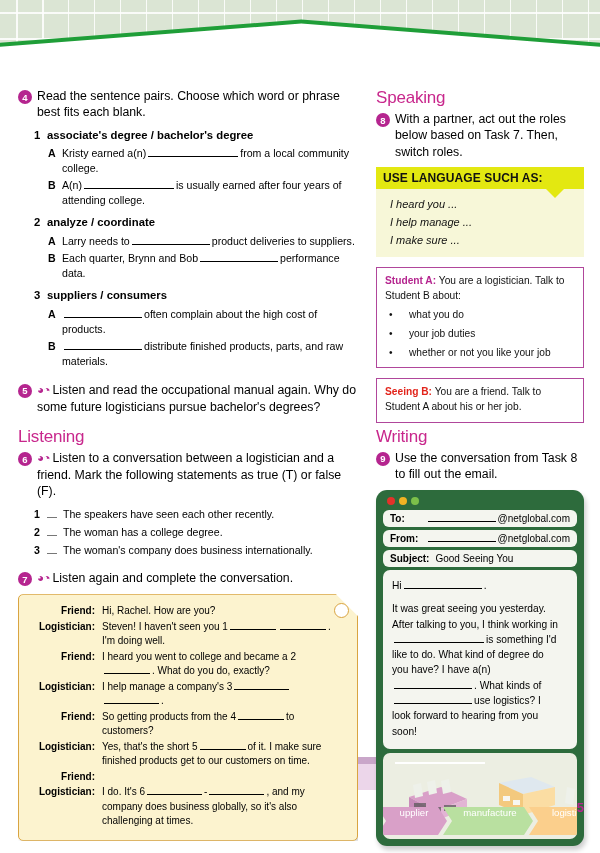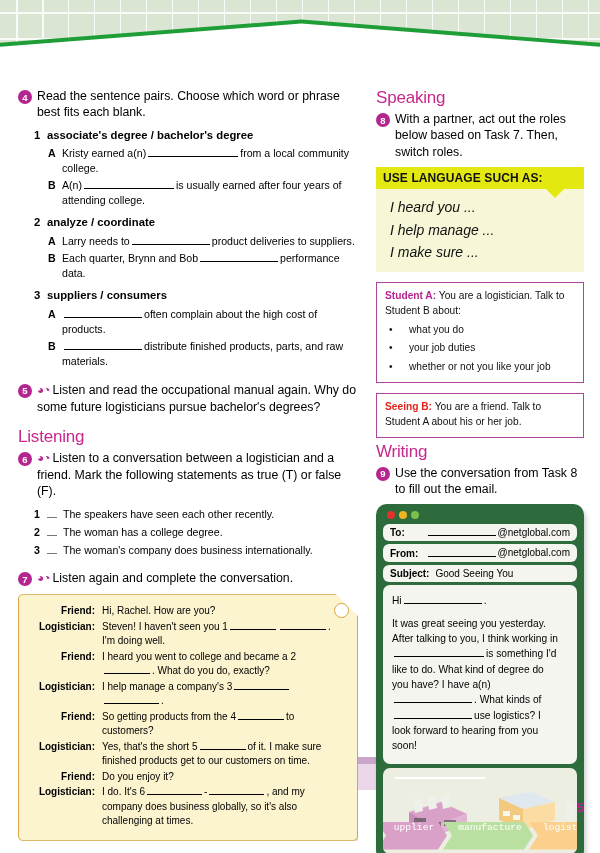--- a/index.html
+++ b/index.html
@@ -97,21 +97,21 @@
   .usehead{
     background:#e3e811;font-size:12px;font-weight:bold;letter-spacing:.1px;
     padding:4px 7px;color:#111;position:relative;
   }
   .usehead .notch{
     position:absolute;right:19px;bottom:-9px;width:0;height:0;
     border-left:10px solid transparent;border-right:10px solid transparent;
     border-top:10px solid #e3e811;
   }
   .usebody{background:#f7f7d8;padding:7px 7px 8px 14px;}
-  .usebody div{font-style:italic;font-size:14px;line-height:1.62;color:#111;}
+  .usebody div{font-style:italic;font-size:11px;line-height:1.62;color:#111;}
 
   .stucard{
     border:1.4px solid #b0469b;padding:6px 8px 7px 8px;margin-top:10px;
     font-size:10.2px;line-height:1.45;color:#111;
   }
   .stucard .lbl{font-weight:bold;}
   .lbl.a{color:#b5258f;}
   .lbl.b{color:#e2241b;}
   .bul{display:flex;margin-top:4px;padding-left:4px;}
   .bul .d{flex:0 0 20px;}
@@ -139,21 +139,21 @@
   }
   .body p{margin:0 8px 8px 0;}
   .body p:last-child{margin-bottom:0;}
 
   .pic{
     background:#eceee2;border-radius:7px;height:86px;position:relative;overflow:hidden;
   }
   .pic .hline{position:absolute;left:12px;top:9px;width:90px;height:2px;background:#fff;}
   .chev{
     position:absolute;bottom:4px;height:44px;display:flex;align-items:center;
-    justify-content:center;color:#fff;font-size:9.6px;font-family:Liberation Mono, monospace;
+    justify-content:center;color:#fff;font-size:9.6px;
   }
   .chev span{position:relative;z-index:2;padding-left:4px;}
   .cv{
     position:absolute;bottom:4px;height:28px;
     clip-path:polygon(0 0, calc(100% - 9px) 0, 100% 50%, calc(100% - 9px) 100%, 0 100%, 9px 50%);
     border:0;
   }
   .pagenum{
     position:absolute;right:16px;top:800px;color:#b5258f;
     font-size:13px;font-weight:bold;
@@ -274,21 +274,20 @@
       <div class="dline">
         <div class="dname">Friend:</div>
         <div class="dtxt"><span>So getting products from the 4</span><span class="blank u46"></span><span>to customers?</span></div>
       </div>
       <div class="dline">
         <div class="dname">Logistician:</div>
         <div class="dtxt"><span>Yes, that's the short 5</span><span class="blank u46"></span><span>of it. I make sure finished products get to our customers on time.</span></div>
       </div>
       <div class="dline">
         <div class="dname">Friend:</div>
-        <div class="dtxt">Do you enjoy it?</div>
       </div>
       <div class="dline">
         <div class="dname">Logistician:</div>
         <div class="dtxt"><span>I do. It's 6</span><span class="blank u55"></span>-<span class="blank u55"></span><span>, and my company does business globally, so it's also challenging at times.</span></div>
       </div>
     </div>
     <div class="hole"></div>
   </div>
 </div>
 

